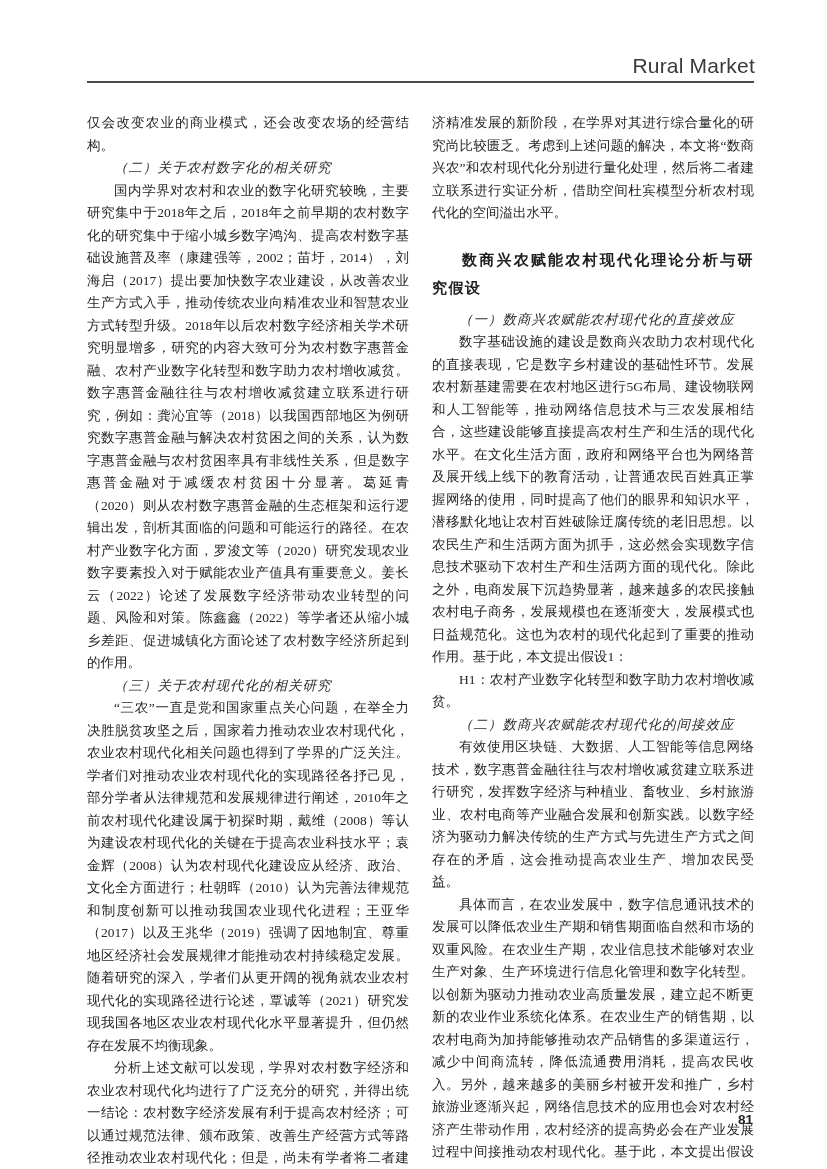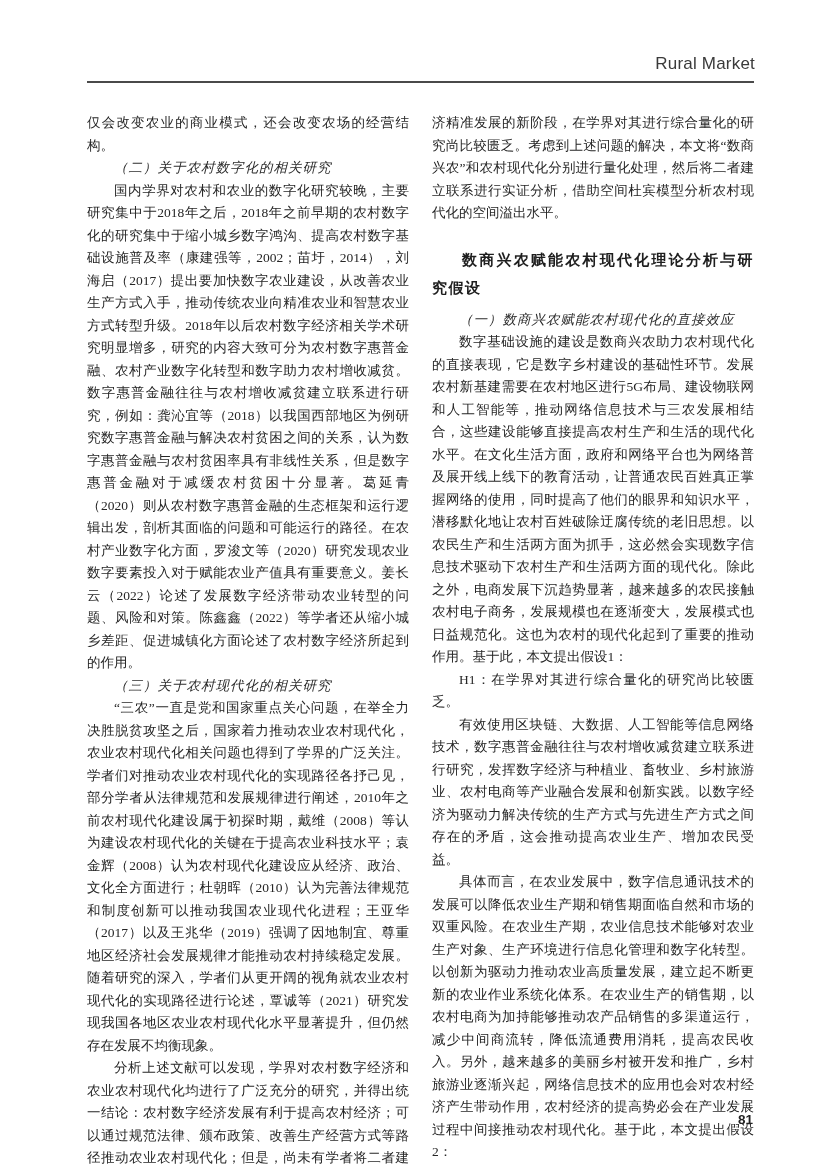--- a/index.html
+++ b/index.html
@@ -12,21 +12,21 @@
     overflow: hidden;
     font-family: "Liberation Serif", "DejaVu Serif", serif;
     color: #262626;
   }
   
   .journal-title {
     position: absolute;
     top: 54px;
     right: 72px;
     font-family: "Liberation Sans", sans-serif;
-    font-size: 17px;
+    font-size: 21px;
     letter-spacing: 0.2px;
     color: #3a3a3a;
   }
   .header-rule {
     position: absolute;
     top: 81px;
     left: 87px;
     width: 667px;
     height: 2px;
     background: #4a4a4a;
@@ -96,21 +96,22 @@
     <p class="p-kai">（三）关于农村现代化的相关研究</p>
     <p class="p-body">“三农”一直是党和国家重点关心问题，在举全力决胜脱贫攻坚之后，国家着力推动农业农村现代化，农业农村现代化相关问题也得到了学界的广泛关注。学者们对推动农业农村现代化的实现路径各抒己见，部分学者从法律规范和发展规律进行阐述，2010年之前农村现代化建设属于初探时期，戴维（2008）等认为建设农村现代化的关键在于提高农业科技水平；袁金辉（2008）认为农村现代化建设应从经济、政治、文化全方面进行；杜朝晖（2010）认为完善法律规范和制度创新可以推动我国农业现代化进程；王亚华（2017）以及王兆华（2019）强调了因地制宜、尊重地区经济社会发展规律才能推动农村持续稳定发展。随着研究的深入，学者们从更开阔的视角就农业农村现代化的实现路径进行论述，覃诚等（2021）研究发现我国各地区农业农村现代化水平显著提升，但仍然存在发展不均衡现象。</p>
     <p class="p-body">分析上述文献可以发现，学界对农村数字经济和农业农村现代化均进行了广泛充分的研究，并得出统一结论：农村数字经济发展有利于提高农村经济；可以通过规范法律、颁布政策、改善生产经营方式等路径推动农业农村现代化；但是，尚未有学者将二者建立联系，利用空间计量的方法对农村数字经济发展与农业农村现代化之间的关系进行实证分析，尤其是“数商兴农”行动是农村数字经</p>
   </div>
 
   <div class="col col-right">
     <p class="p-cont">济精准发展的新阶段，在学界对其进行综合量化的研究尚比较匮乏。考虑到上述问题的解决，本文将“数商兴农”和农村现代化分别进行量化处理，然后将二者建立联系进行实证分析，借助空间杜宾模型分析农村现代化的空间溢出水平。</p>
     <p class="sec-heading">数商兴农赋能农村现代化理论分析与研究假设</p>
     <p class="p-kai">（一）数商兴农赋能农村现代化的直接效应</p>
     <p class="p-body">数字基础设施的建设是数商兴农助力农村现代化的直接表现，它是数字乡村建设的基础性环节。发展农村新基建需要在农村地区进行5G布局、建设物联网和人工智能等，推动网络信息技术与三农发展相结合，这些建设能够直接提高农村生产和生活的现代化水平。在文化生活方面，政府和网络平台也为网络普及展开线上线下的教育活动，让普通农民百姓真正掌握网络的使用，同时提高了他们的眼界和知识水平，潜移默化地让农村百姓破除迂腐传统的老旧思想。以农民生产和生活两方面为抓手，这必然会实现数字信息技术驱动下农村生产和生活两方面的现代化。除此之外，电商发展下沉趋势显著，越来越多的农民接触农村电子商务，发展规模也在逐渐变大，发展模式也日益规范化。这也为农村的现代化起到了重要的推动作用。基于此，本文提出假设1：</p>
-    <p class="p-body">H1：在学界对其进行综合量化的研究尚比较匮乏。</p>
+    <p class="p-body">H1：农村产业数字化转型和数字助力农村增收减贫。</p>
+    <p class="p-kai">（二）数商兴农赋能农村现代化的间接效应</p>
     <p class="p-body">有效使用区块链、大数据、人工智能等信息网络技术，数字惠普金融往往与农村增收减贫建立联系进行研究，发挥数字经济与种植业、畜牧业、乡村旅游业、农村电商等产业融合发展和创新实践。以数字经济为驱动力解决传统的生产方式与先进生产方式之间存在的矛盾，这会推动提高农业生产、增加农民受益。</p>
     <p class="p-body">具体而言，在农业发展中，数字信息通讯技术的发展可以降低农业生产期和销售期面临自然和市场的双重风险。在农业生产期，农业信息技术能够对农业生产对象、生产环境进行信息化管理和数字化转型。以创新为驱动力推动农业高质量发展，建立起不断更新的农业作业系统化体系。在农业生产的销售期，以农村电商为加持能够推动农产品销售的多渠道运行，减少中间商流转，降低流通费用消耗，提高农民收入。另外，越来越多的美丽乡村被开发和推广，乡村旅游业逐渐兴起，网络信息技术的应用也会对农村经济产生带动作用，农村经济的提高势必会在产业发展过程中间接推动农村现代化。基于此，本文提出假设2：</p>
 
   </div>
 
   <div class="footer">
     <span class="pageno">81</span>
   </div>
 
 </div>

